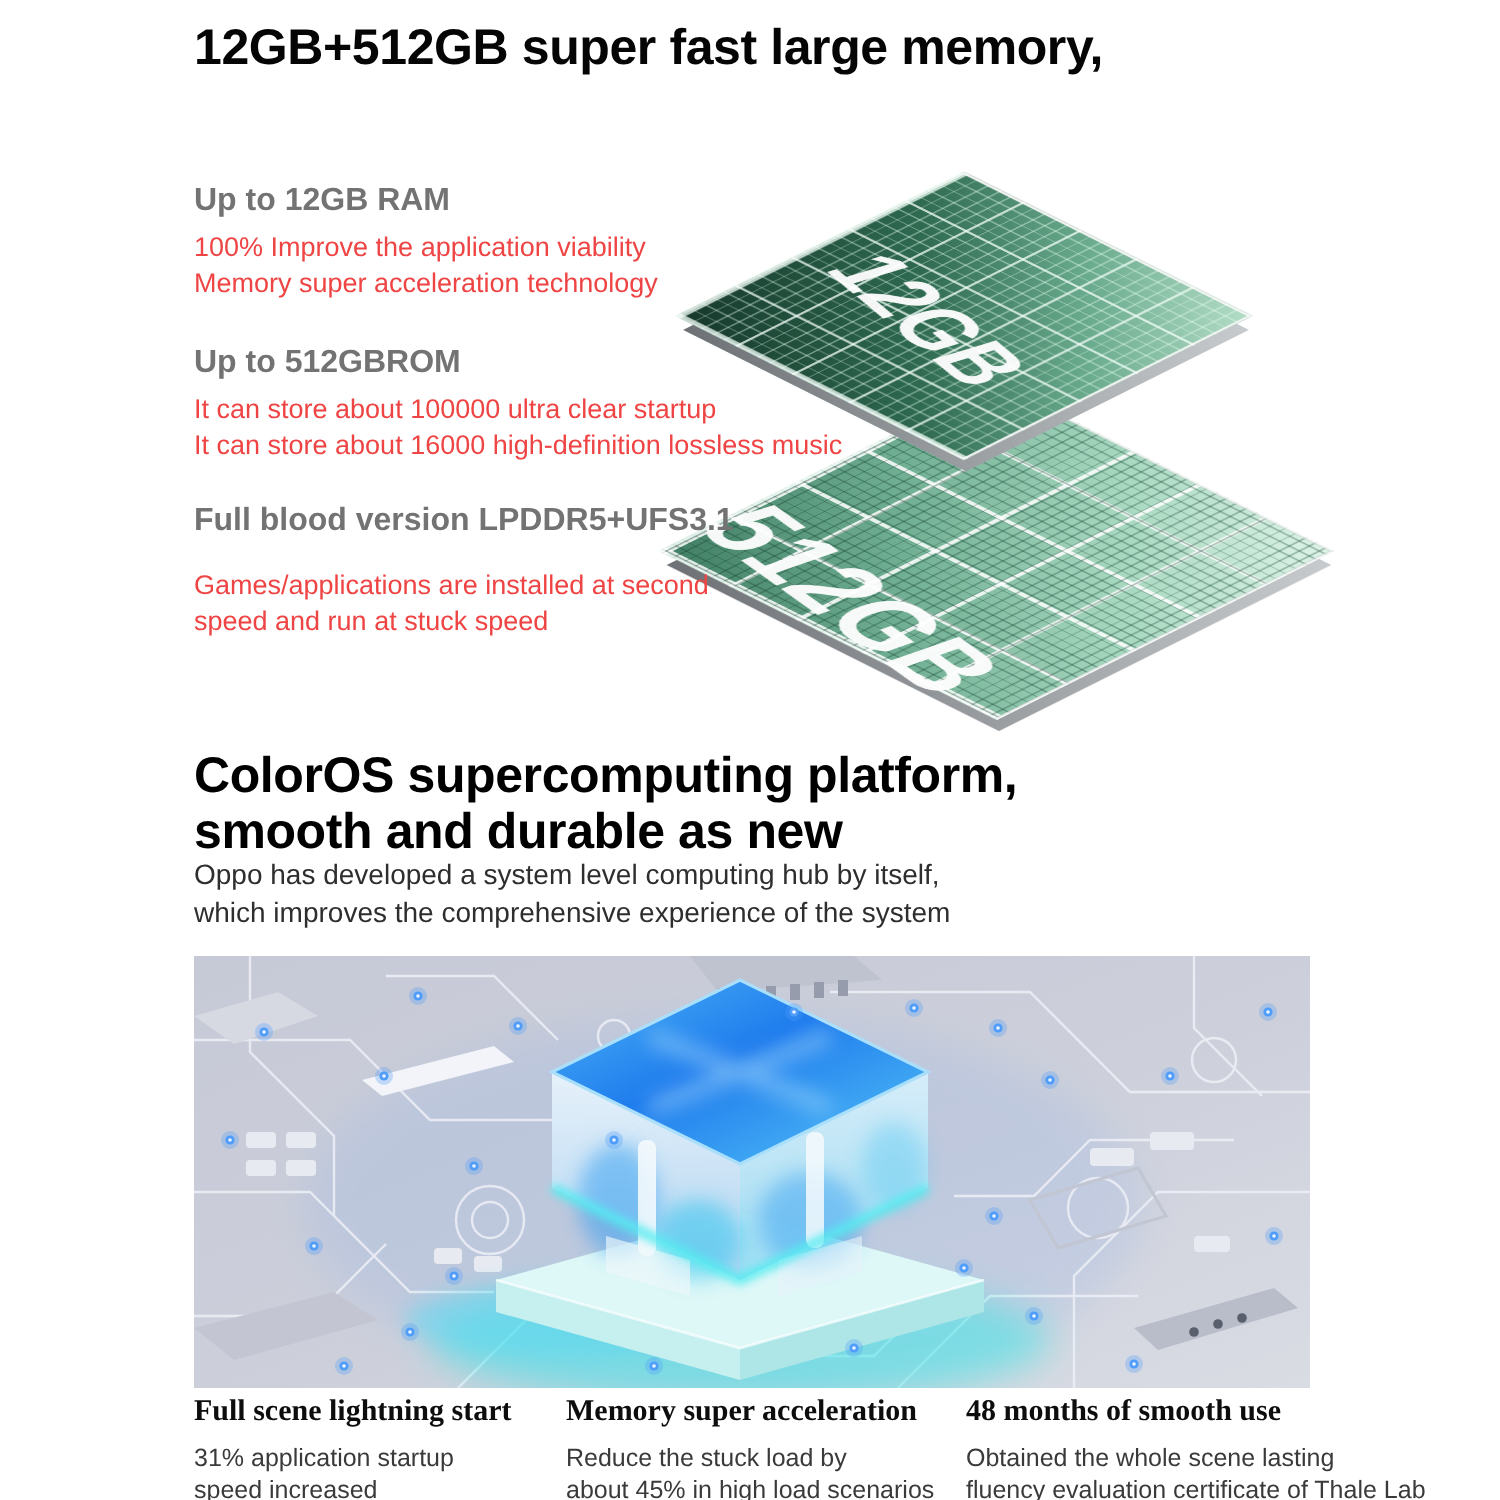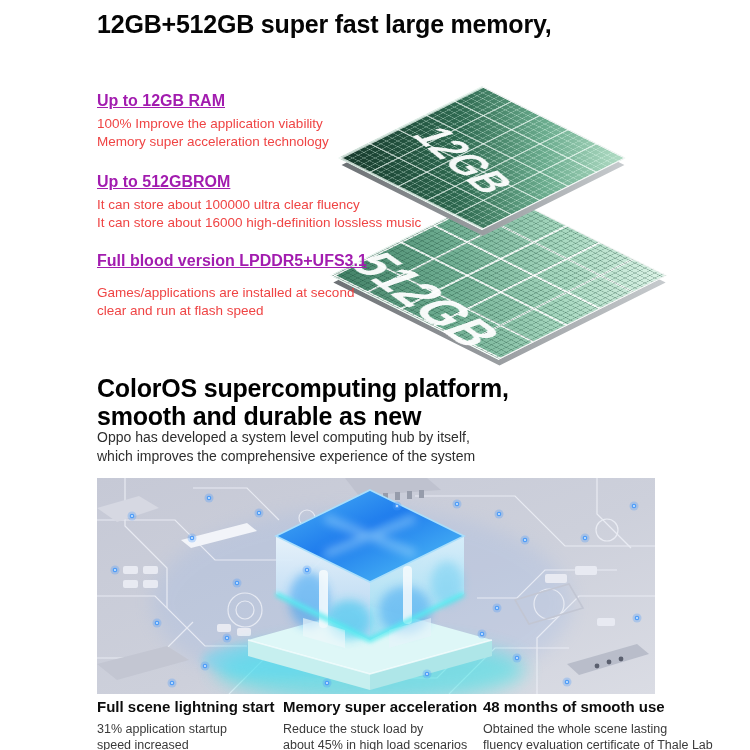--- a/index.html
+++ b/index.html
@@ -5,24 +5,24 @@
   html,body{margin:0;padding:0;background:#fff;}
   .canvas{
     position:relative;width:750px;height:750px;background:#ffffff;overflow:hidden;
     font-family:"Liberation Sans",sans-serif;color:#000;
   }
   .abs{position:absolute;}
   .nowrap{white-space:nowrap;}
   
   .h1{font-size:25px;font-weight:bold;line-height:28px;color:#050505;letter-spacing:-0.2px;}
   .h2{font-size:25px;font-weight:bold;line-height:28px;color:#000000;letter-spacing:-0.2px;}
-  .feat-title{font-size:16px;font-weight:bold;color:#a21caf;text-decoration:underline;}
+  .feat-title{font-size:16px;font-weight:bold;color:#737373;}
   .feat-body{font-size:13.5px;line-height:18px;color:#ef4444;}
   .para{font-size:14px;line-height:18.5px;color:#2e2e2e;}
-  .stat-title{font-size:15px;font-weight:bold;color:#0d0d0d;}
+  .stat-title{font-size:15px;font-weight:bold;color:#0d0d0d;font-family:Liberation Serif, serif;}
   .stat-body{font-size:12.5px;line-height:16px;color:#3a3a3a;}
 
   
   .chip{position:absolute;}
   .chip-base,.chip-face{position:absolute;left:50%;top:50%;}
   .chip1 .chip-base,.chip1 .chip-face{width:200px;height:200px;margin:-100px 0 0 -100px;}
   .chip2 .chip-base,.chip2 .chip-face{width:235px;height:235px;margin:-117px 0 0 -117px;}
   .chip-base{transform:translate(3px,9px) rotateX(60deg) rotateZ(45deg);
     background:linear-gradient(45deg,#6d7175,#c7cbce);}
   .chip-face{transform:rotateX(60deg) rotateZ(45deg);border:2px solid rgba(255,255,255,0.75);}
@@ -75,30 +75,30 @@
     <div class="feat-title nowrap">Up to 12GB RAM</div>
     <div class="feat-body" style="margin-top:5px;">
       <div class="nowrap">100% Improve the application viability</div>
       <div class="nowrap">Memory super acceleration technology</div>
     </div>
   </div>
 
   <div class="abs" style="left:97px;top:173px;z-index:3;">
     <div class="feat-title nowrap">Up to 512GBROM</div>
     <div class="feat-body" style="margin-top:5px;">
-      <div class="nowrap">It can store about 100000 ultra clear fluency</div>
+      <div class="nowrap">It can store about 100000 ultra clear startup</div>
       <div class="nowrap">It can store about 16000 high-definition lossless music</div>
     </div>
   </div>
 
   <div class="abs" style="left:97px;top:252px;z-index:3;">
     <div class="feat-title nowrap">Full blood version LPDDR5+UFS3.1</div>
     <div class="feat-body" style="margin-top:14px;">
       <div class="nowrap">Games/applications are installed at second</div>
-      <div class="nowrap">clear and run at flash speed</div>
+      <div class="nowrap">speed and run at stuck speed</div>
     </div>
   </div>
 
   <div class="abs h2" style="left:97px;top:374px;">
     <div class="nowrap">ColorOS supercomputing platform,</div>
     <div class="nowrap">smooth and durable as new</div>
   </div>
   <div class="abs para" style="left:97px;top:428px;">
     <div class="nowrap">Oppo has developed a system level computing hub by itself,</div>
     <div class="nowrap">which improves the comprehensive experience of the system</div>

